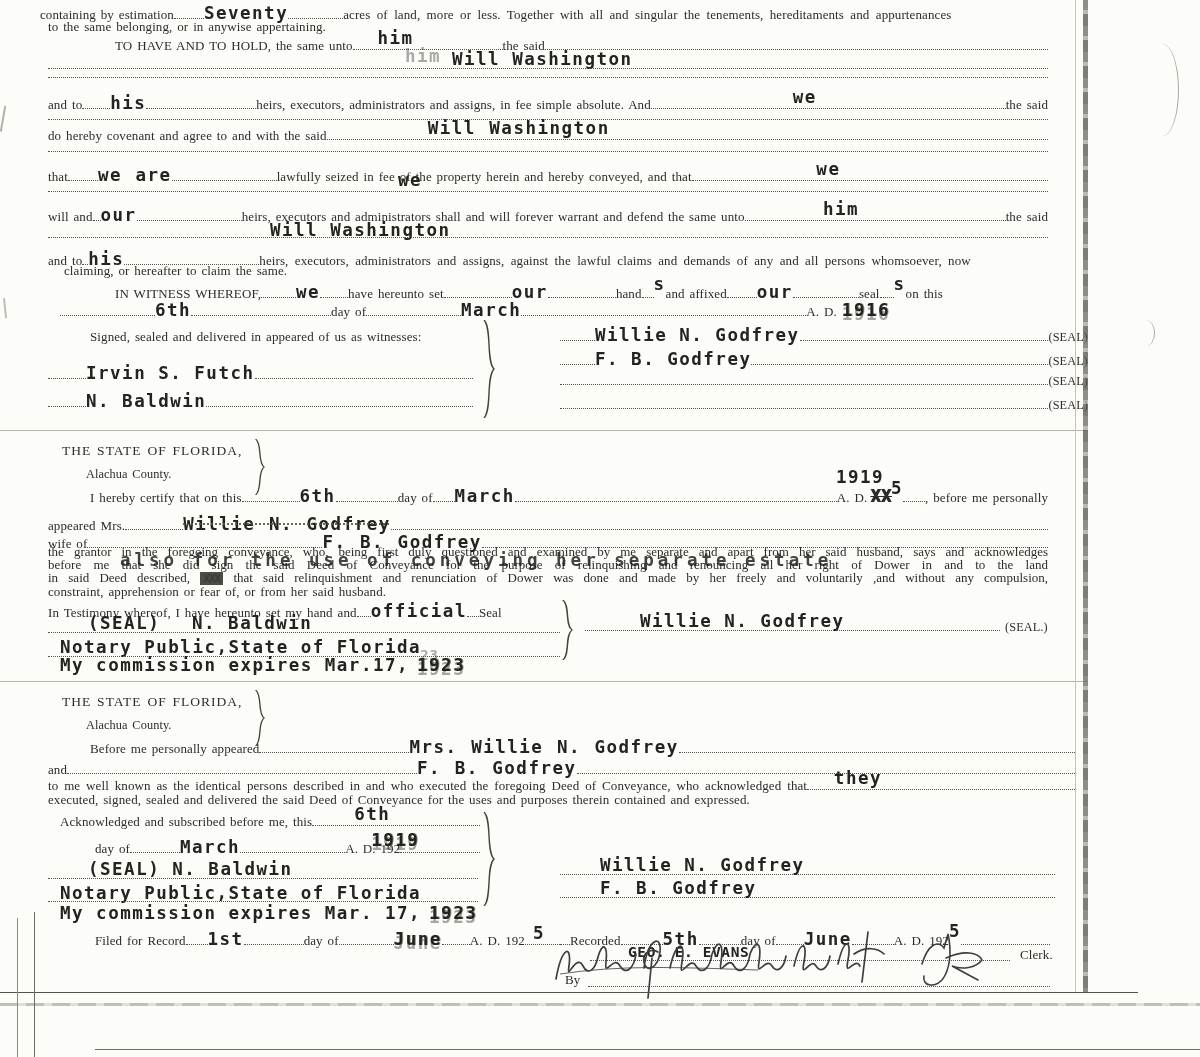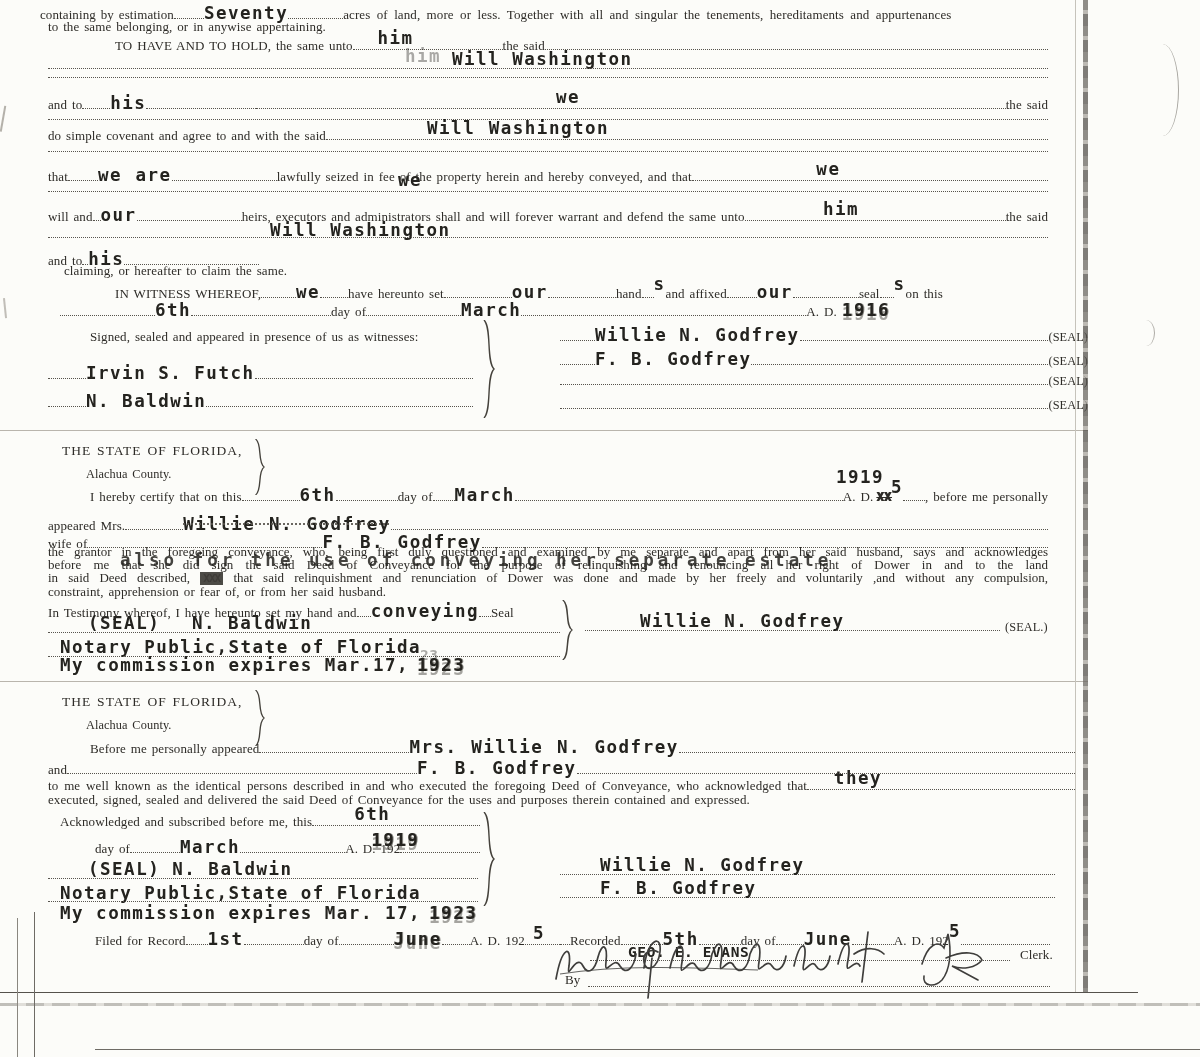--- a/index.html
+++ b/index.html
@@ -16,21 +16,21 @@
   .dots{display:inline-block;height:5px;border-bottom:1px dotted #56534c;flex:0 0 auto;}
   .gr{flex:1 1 30px;}
   .rel{position:relative;}
   .ov{position:absolute;bottom:2px;white-space:nowrap;}
   .up{position:relative;top:-8px;}
   .ovl{position:absolute;white-space:nowrap;}
   .hl{position:absolute;border-bottom:1px dotted #58554f;height:0;}
   .sep{position:absolute;border-top:1px solid #b9b5ad;height:0;}
   .gh{opacity:.38;}
   .dbl{text-shadow:0 4px 0 rgba(60,58,52,.45),1px 0 0 rgba(60,58,52,.55);}
-  .xx{font-family:"DejaVu Sans Mono",monospace;font-weight:700;font-size:12px;
+  .xx{font-family:"DejaVu Sans Mono",monospace;font-weight:700;font-size:17px;
       text-decoration:line-through;text-shadow:1px 0 currentColor;}
   .strkdot{text-decoration:line-through;text-decoration-style:dotted;text-decoration-color:#56534c;}
   .blot{font-family:"DejaVu Sans Mono",monospace;font-weight:800;font-size:11px;
         background:#3a3833;color:#2a2824;padding:0 3px;letter-spacing:-1px;opacity:.9;}
   .jline{position:absolute;text-align:justify;font-size:13px;line-height:13.5px;word-spacing:1px;}
   .jline::after{content:"";display:inline-block;width:100%;}
   .brace{position:absolute;}
   .caps{letter-spacing:1px;}
   
   .vthin{position:absolute;left:1075px;top:0;width:0;height:992px;border-left:1px solid #c6c3bb;}
@@ -74,29 +74,30 @@
   <div class="abs t gh" style="left:405px;top:47px">him</div>
   <div class="abs t" style="left:452px;top:50px">Will Washington</div>
   <div class="hl" style="left:48px;top:68px;width:1000px"></div>
   <div class="hl" style="left:48px;top:77px;width:1000px"></div>
 
   <div class="row pr" style="left:48px;top:94px;width:1000px">
     <span>and to</span>
     <span class="dots" style="width:28px"></span>
     <span class="t">his</span>
     <span class="dots" style="width:110px"></span>
+    <span>heirs, executors, administrators and assigns, in fee simple absolute.  And</span>
     <span class="dots gr rel">
         <span class="t ov" style="left:40%">we</span>
       </span>
     <span>the said</span>
   </div>
   <div class="hl" style="left:48px;top:119px;width:1000px"></div>
 
   <div class="row pr" style="left:48px;top:128px;width:1000px">
-    <span>do simple covenant and agree to and with the said</span>
+    <span>do hereby covenant and agree to and with the said</span>
     <span class="dots gr rel">
         <span class="t ov" style="left:14%">Will Washington</span>
       </span>
   </div>
   <div class="hl" style="left:48px;top:151px;width:1000px"></div>
 
   <div class="row pr" style="left:48px;top:166px;width:1000px">
     <span>that</span>
     <span class="dots" style="width:30px"></span>
     <span class="t">we are</span>
@@ -123,20 +124,21 @@
     <span>the said</span>
   </div>
   <div class="abs t" style="left:270px;top:221px">Will Washington</div>
   <div class="hl" style="left:48px;top:237px;width:1000px"></div>
 
   <div class="row pr" style="left:48px;top:250px;width:1000px">
     <span>and to</span>
     <span class="dots" style="width:6px"></span>
     <span class="t">his</span>
     <span class="dots" style="width:135px"></span>
+    <span class="ws">heirs, executors, administrators and assigns, against the lawful claims and demands of any and all persons whomsoever, now</span>
   </div>
   <div class="abs pr" style="left:64px;top:263px">claiming, or hereafter to claim the same.</div>
 
   <div class="row pr" style="left:115px;top:283px;width:933px">
     <span>IN WITNESS WHEREOF,</span>
     <span class="dots" style="width:35px"></span>
     <span class="t">we</span>
     <span class="dots" style="width:28px"></span>
     <span>have hereunto set</span>
     <span class="dots" style="width:68px"></span>
@@ -158,21 +160,21 @@
     <span class="dots" style="width:95px"></span>
     <span class="t">6th</span>
     <span class="dots" style="width:140px"></span>
     <span>day of</span>
     <span class="dots" style="width:95px"></span>
     <span class="t">March</span>
     <span class="dots gr"></span>
     <span>A. D.</span>
     <span class="t dbl" style="margin-left:5px">1916</span>
   </div>
-  <div class="abs pr" style="left:90px;top:329px">Signed, sealed and appeared in presence of us as witnesses:</div>
+  <div class="abs pr" style="left:90px;top:329px">Signed, sealed and delivered in appeared of us as witnesses:</div>
   <svg class="brace" style="left:481px;top:320px;width:14px;height:98px" viewBox="0 0 14 100" preserveAspectRatio="none">
     <path d="M3,0 C11,8 5,42 13,50 C5,58 11,92 3,100" fill="none" stroke="#45423c" stroke-width="1.4"></path>
   </svg>
 
   <div class="row" style="left:560px;top:326px;width:528px">
     <span class="dots" style="width:35px"></span>
     <span class="t">Willie N. Godfrey</span>
     <span class="dots gr"></span>
     <span class="pr sm">(SEAL)</span>
   </div>
@@ -244,21 +246,21 @@
   <div class="jline" style="left:48px;top:571px;width:1000px">
     <span>in said Deed described,</span>
     <span class="blot">XXX</span>
     <span>that said relinquishment and renunciation of Dower was done and made by her freely and voluntarily ,and without any compulsion,</span>
   </div>
   <div class="abs pr" style="left:48px;top:584px">constraint, apprehension or fear of, or from her said husband.</div>
 
   <div class="row pr" style="left:48px;top:602px;width:512px">
     <span>In Testimony whereof, I have hereunto set my hand and</span>
     <span class="dots" style="width:14px"></span>
-    <span class="t">conveying</span>
+    <span class="t">official</span>
     <span class="dots" style="width:12px"></span>
     <span>Seal</span>
   </div>
   <svg class="brace" style="left:560px;top:600px;width:13px;height:60px" viewBox="0 0 14 100" preserveAspectRatio="none">
     <path d="M3,0 C11,8 5,42 13,50 C5,58 11,92 3,100" fill="none" stroke="#45423c" stroke-width="1.6"></path>
   </svg>
   <div class="hl" style="left:48px;top:632px;width:512px"></div>
   <div class="abs t" style="left:88px;top:614px">(SEAL)</div>
   <div class="abs t" style="left:192px;top:614px">N. Baldwin</div>
   <div class="hl" style="left:585px;top:630px;width:415px"></div>

